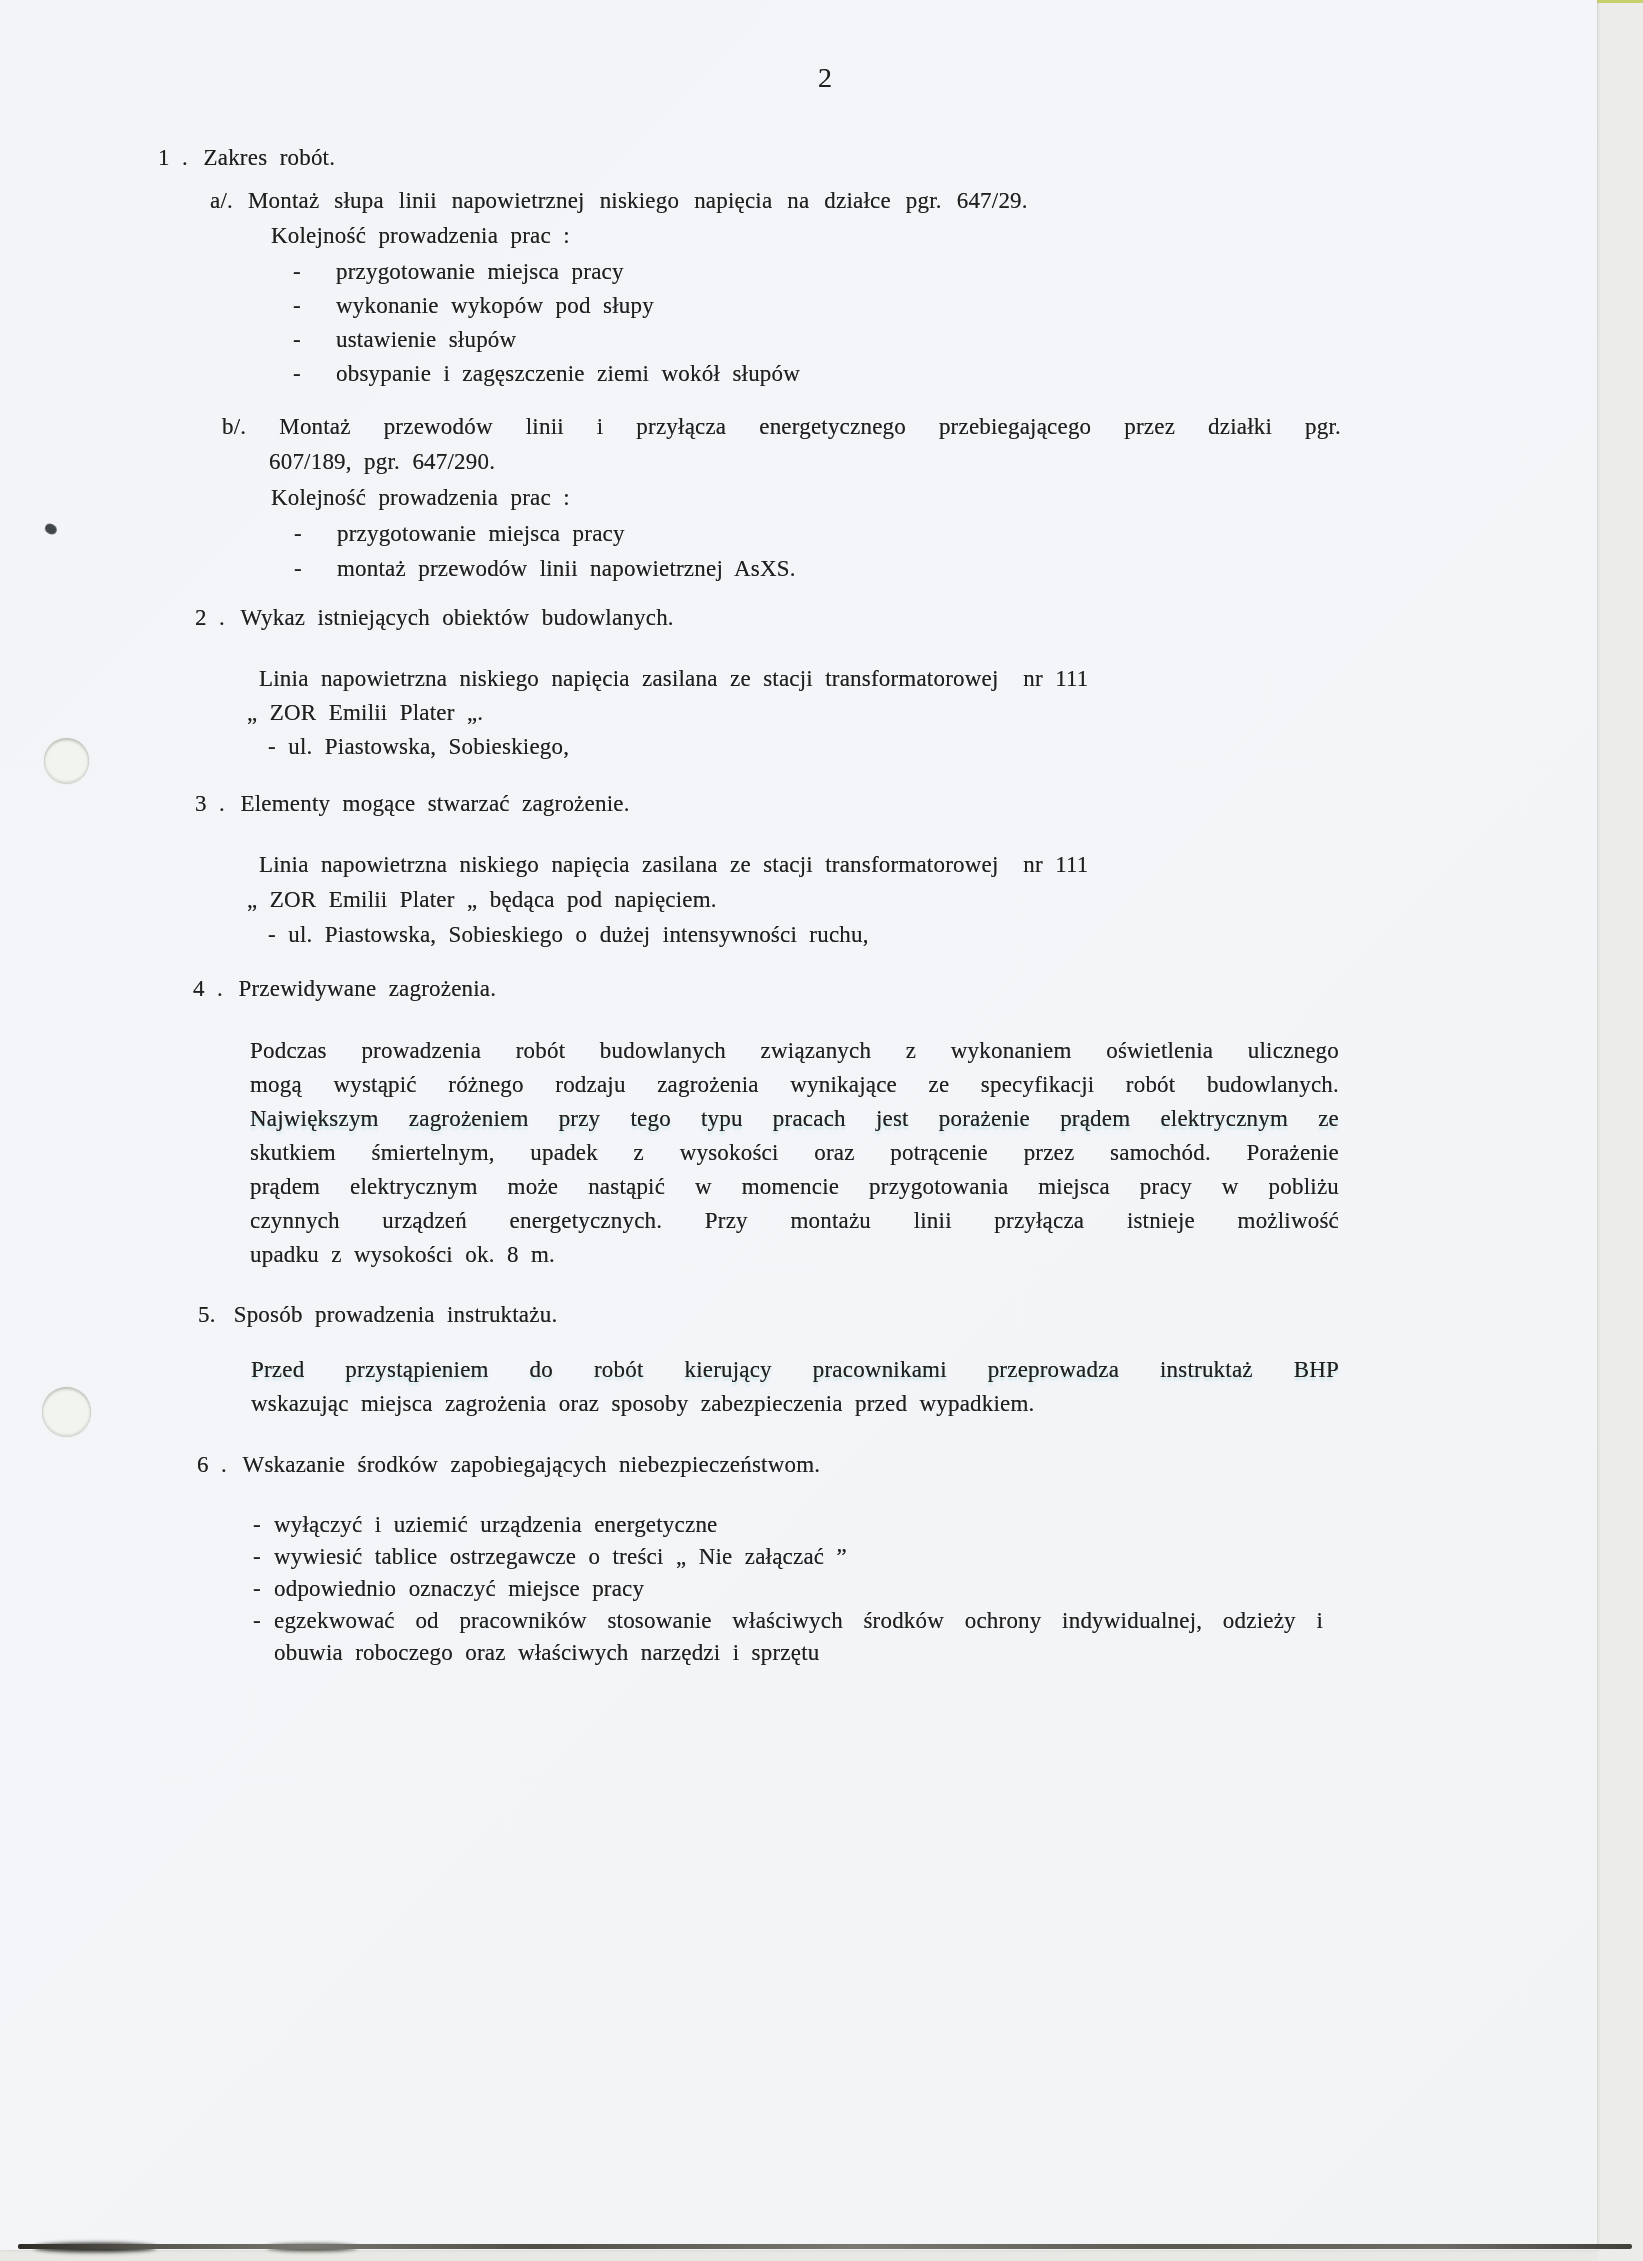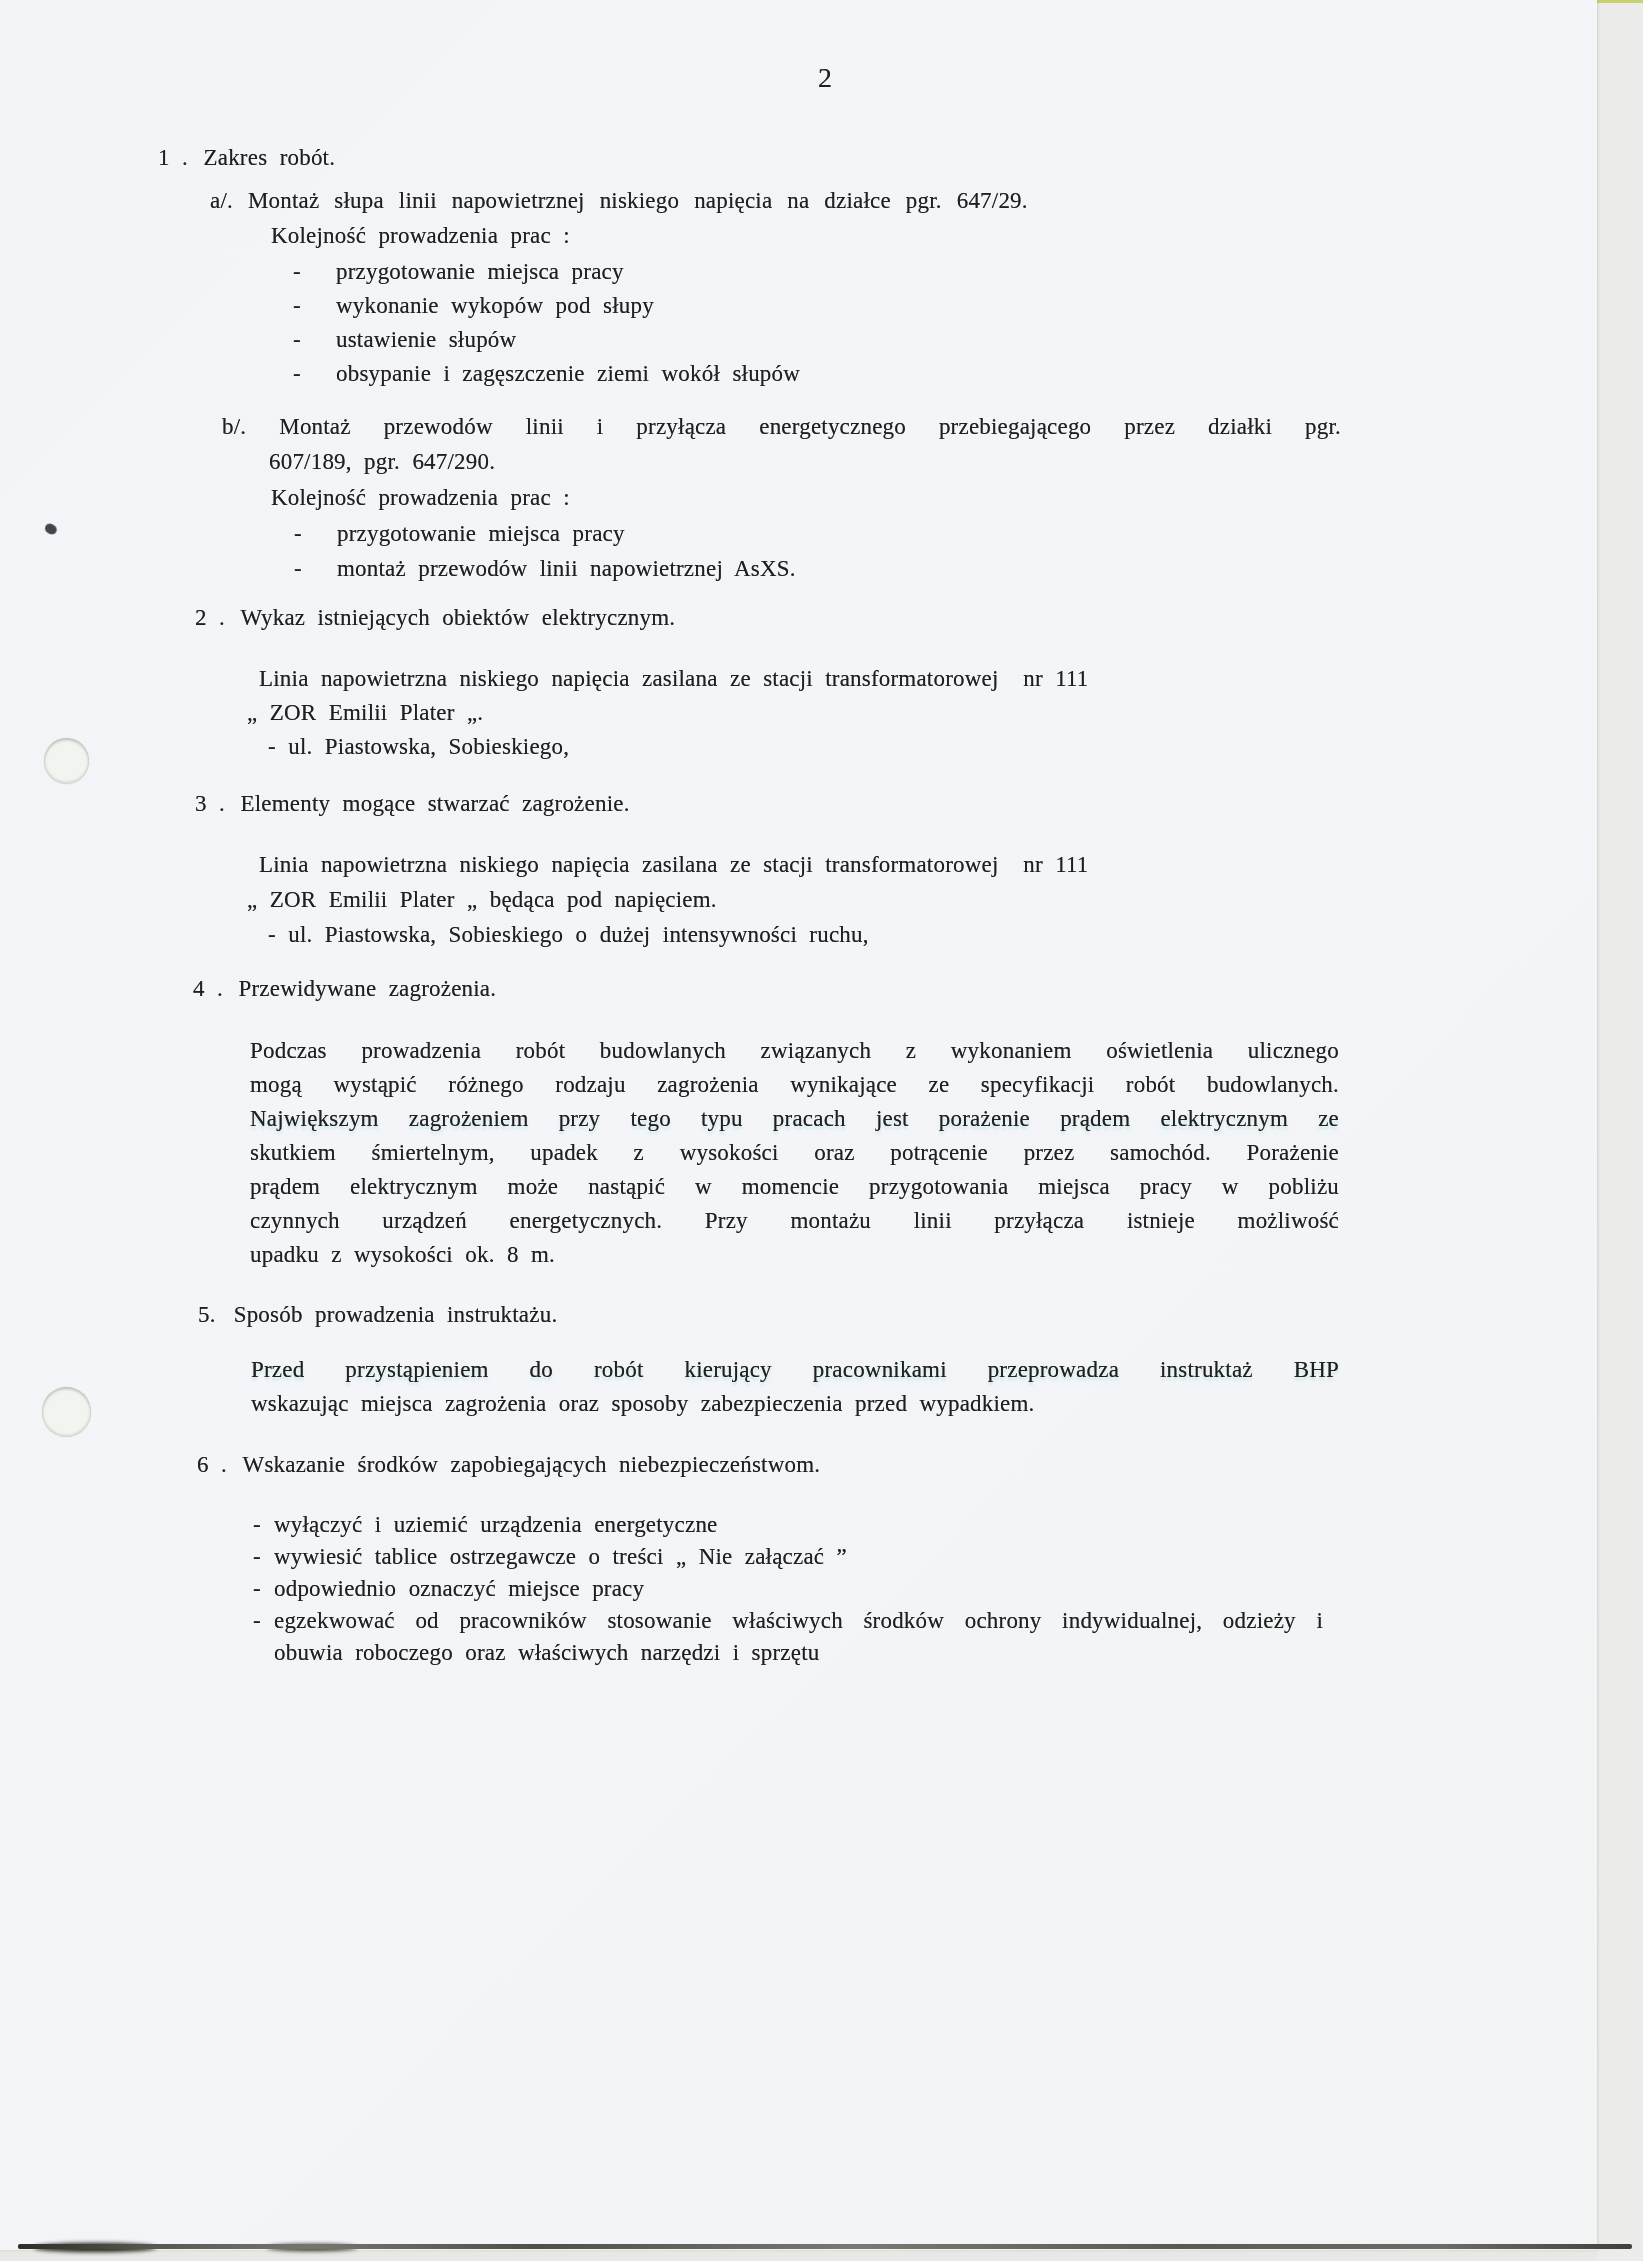--- a/index.html
+++ b/index.html
@@ -145,21 +145,21 @@
         <span class="dash">-</span>
         <span class="btxt">przygotowanie miejsca pracy</span>
       </div>
       <div class="li fringe">
         <span class="dash">-</span>
         <span class="btxt">montaż przewodów linii napowietrznej AsXS.</span>
       </div>
     </div>
 
     <div class="txt h s2h">
-      <span class="num">2 .</span><span class="ttl">Wykaz istniejących obiektów elektrycznym.</span>
+      <span class="num">2 .</span><span class="ttl">Wykaz istniejących obiektów budowlanych.</span>
     </div>
     <div class="txt s2p">
       <div class="ml6 pre">Linia napowietrzna niskiego napięcia zasilana ze stacji transformatorowej  nr 111</div>
       <div>„ ZOR Emilii Plater „.</div>
       <div class="ml10">- ul. Piastowska, Sobieskiego,</div>
     </div>
 
     <div class="txt h s3h">
       <span class="num">3 .</span><span class="ttl">Elementy mogące stwarzać zagrożenie.</span>
     </div>

